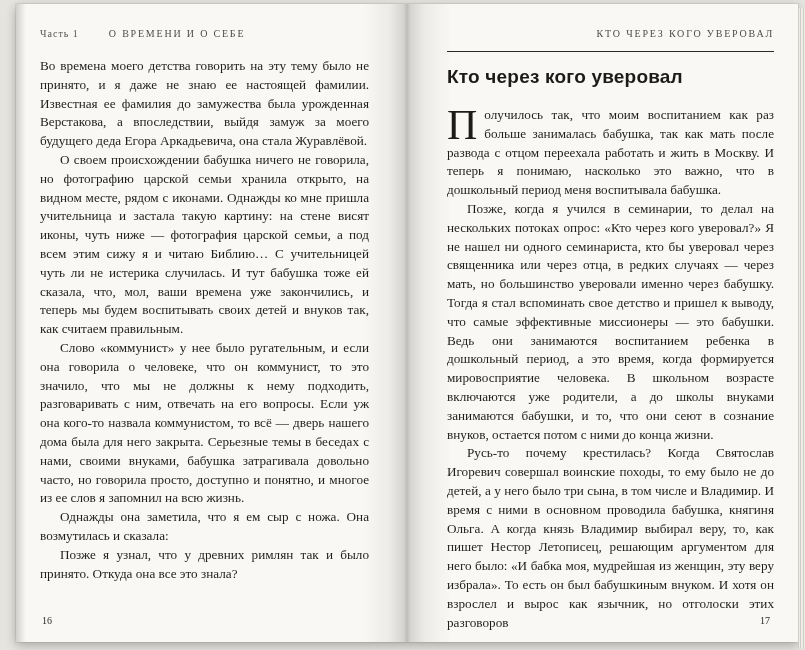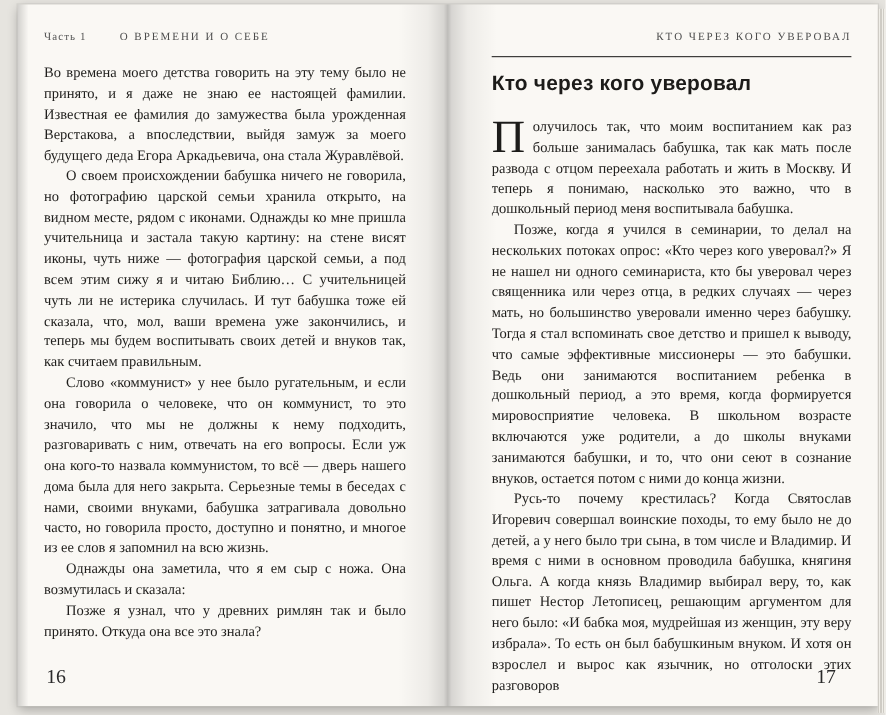--- a/index.html
+++ b/index.html
@@ -56,24 +56,24 @@
   .chapter-title {
     font-family:"Liberation Sans", sans-serif;
     font-weight:bold; font-size:19px; color:#1c1b19;
     margin:14px 0 16px 0; letter-spacing:.2px;
   }
   .dropcap {
     float:left; font-size:42px; line-height:34px;
     padding:2px 7px 0 0; color:#1c1b19;
   }
   .page-number {
-    position:absolute; bottom:16px; font-size:18px; color:#2a2a2a;
+    position:absolute; bottom:16px; font-size:10px; color:#2a2a2a;
   }
   .page-number.pn-left  { left:26px; }
-  .page-number.pn-right { right:38px; }
+  .page-number.pn-right { right:28px; }
 </style>
 </head>
 <body>
 
 <div class="book">
   <div class="spread">
 
     <div class="page left">
       <div class="running-head left-head">
         <span class="part">Часть 1</span>

